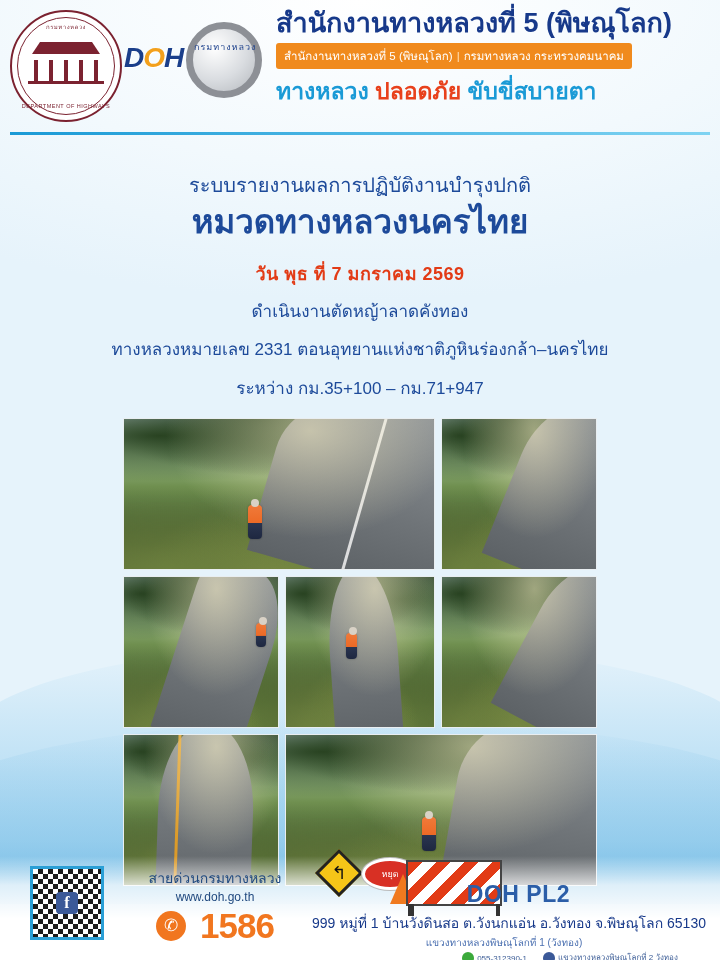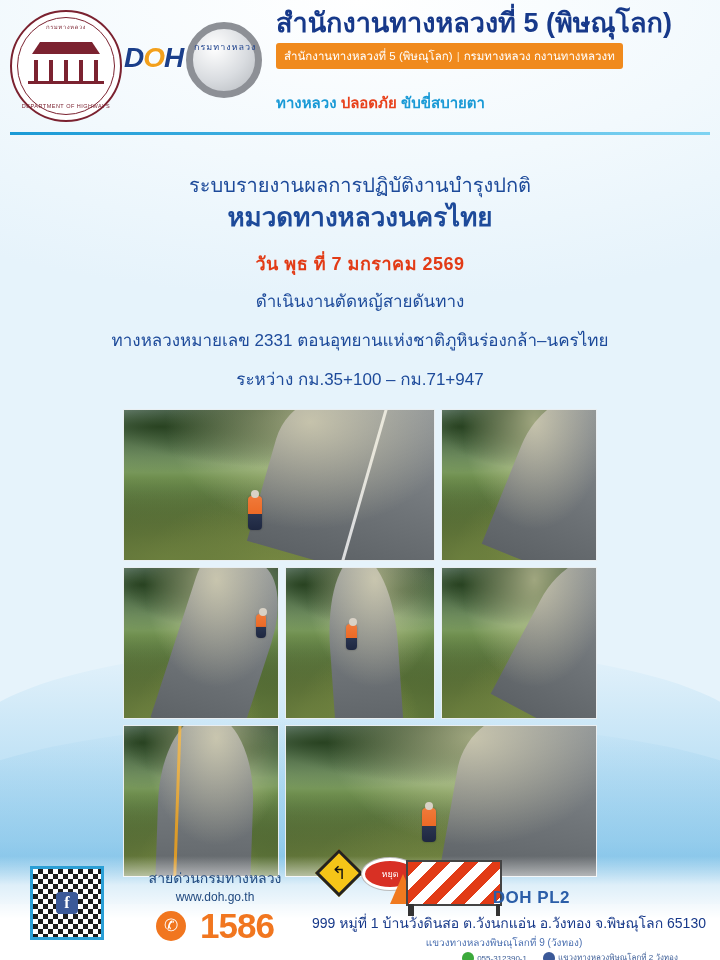--- a/index.html
+++ b/index.html
@@ -190,22 +190,22 @@
     padding: 4px 8px;
     border-radius: 3px;
     display: inline-block;
     white-space: nowrap;
   }
   .h-bar .sep {
     color: #ffe3bf;
     padding: 0 4px;
   }
   .h-line3 {
-    margin-top: 22px;
-    font-size: 15px;
+    margin-top: 4px;
+    font-size: 23px;
     font-weight: bold;
     white-space: nowrap;
   }
   .h-line3 .w1 { color: #1a9ad6; }
   .h-line3 .w2 { color: #e8411c; }
   .h-line3 .w3 { color: #1a9ad6; }
 
   .hr-blue {
     position: relative;
     z-index: 3;
@@ -220,21 +220,21 @@
     z-index: 3;
     text-align: center;
     margin-top: 35px;
   }
   .t-sys {
     font-size: 20px;
     color: #1d4a9a;
     line-height: 1.5;
   }
   .t-unit {
-    font-size: 26px;
+    font-size: 33px;
     font-weight: bold;
     color: #1d4a9a;
     line-height: 1.35;
   }
   .t-date {
     margin-top: 14px;
     font-size: 18px;
     font-weight: bold;
     color: #e23b16;
     letter-spacing: .5px;
@@ -465,21 +465,21 @@
     position: absolute;
     left: 72px; top: 18px;
     width: 0; height: 0;
     border-left: 13px solid transparent;
     border-right: 13px solid transparent;
     border-bottom: 30px solid #f07a1f;
   }
   .doh-pl2 {
     position: absolute;
     right: 150px; bottom: 52px;
-    font-size: 17px;
+    font-size: 23px;
     font-weight: bold;
     color: #2b5ea8;
     letter-spacing: .5px;
   }
   .addr {
     position: absolute;
     left: 306px; right: 8px; bottom: 26px;
     text-align: center;
     font-size: 14px;
     color: #17398a;
@@ -540,37 +540,37 @@
       <div class="ring"></div>
       <div class="doh-text">
         <span>D</span><span class="o">O</span><span>H</span>
       </div>
       <div class="thaiword">กรมทางหลวง</div>
     </div>
 
     <div class="header-titles">
       <div class="h-line1">สำนักงานทางหลวงที่ 5 (พิษณุโลก)</div>
       <div class="h-bar">
-        <span>สำนักงานทางหลวงที่ 5 (พิษณุโลก)</span><span class="sep">|</span><span>กรมทางหลวง กงานทางหลวงท</span>
+        <span>สำนักงานทางหลวงที่ 5 (พิษณุโลก)</span><span class="sep">|</span><span>กรมทางหลวง กระทรวงคมนาคม</span>
       </div>
       <div class="h-line3">
         <span class="w1">ทางหลวง</span>
         <span class="w2">ปลอดภัย</span>
         <span class="w3">ขับขี่สบายตา</span>
       </div>
     </div>
   </div>
 
   <div class="hr-blue"></div>
 
   <div class="titles">
     <div class="t-sys">ระบบรายงานผลการปฏิบัติงานบำรุงปกติ</div>
     <div class="t-unit">หมวดทางหลวงนครไทย</div>
     <div class="t-date">วัน พุธ ที่ 7  มกราคม  2569</div>
-    <div class="t-task">ดำเนินงานตัดหญ้สายดันทาง</div>
+    <div class="t-task">ดำเนินงานตัดหญ้าลาดคังทอง</div>
     <div class="t-task">ทางหลวงหมายเลข 2331 ตอนอุทยานแห่งชาติภูหินร่องกล้า–นครไทย</div>
     <div class="t-task">ระหว่าง กม.35+100 – กม.71+947</div>
   </div>
 
   <div class="photos">
 
     <div class="prow">
       <div class="ph" style="width:312px;height:152px;">
         <div class="sky"></div>
           <div class="canopy"></div>
@@ -655,21 +655,21 @@
       <div class="sign-warn"></div>
       <div class="sign-stop">หยุด</div>
       <div class="cone"></div>
       <div class="barrier">
         <div class="legs"></div>
       </div>
     </div>
 
     <div class="doh-pl2">DOH PL2</div>
     <div class="addr">999 หมู่ที่ 1 บ้านวังดินสอ ต.วังนกแอ่น อ.วังทอง จ.พิษณุโลก 65130</div>
-    <div class="addr2">แขวงทางหลวงพิษณุโลกที่ 9 (วังทอง)</div>
+    <div class="addr2">แขวงทางหลวงพิษณุโลกที่ 1 (วังทอง)</div>
 
     <div class="contactrow">
       <span><i class="ic tel"></i><span>055-312390-1</span></span>
       <span><i class="ic fb2"></i><span>แขวงทางหลวงพิษณุโลกที่ 2 วังทอง</span></span>
     </div>
   </div>
 
 </div>
 
 </body></html>

